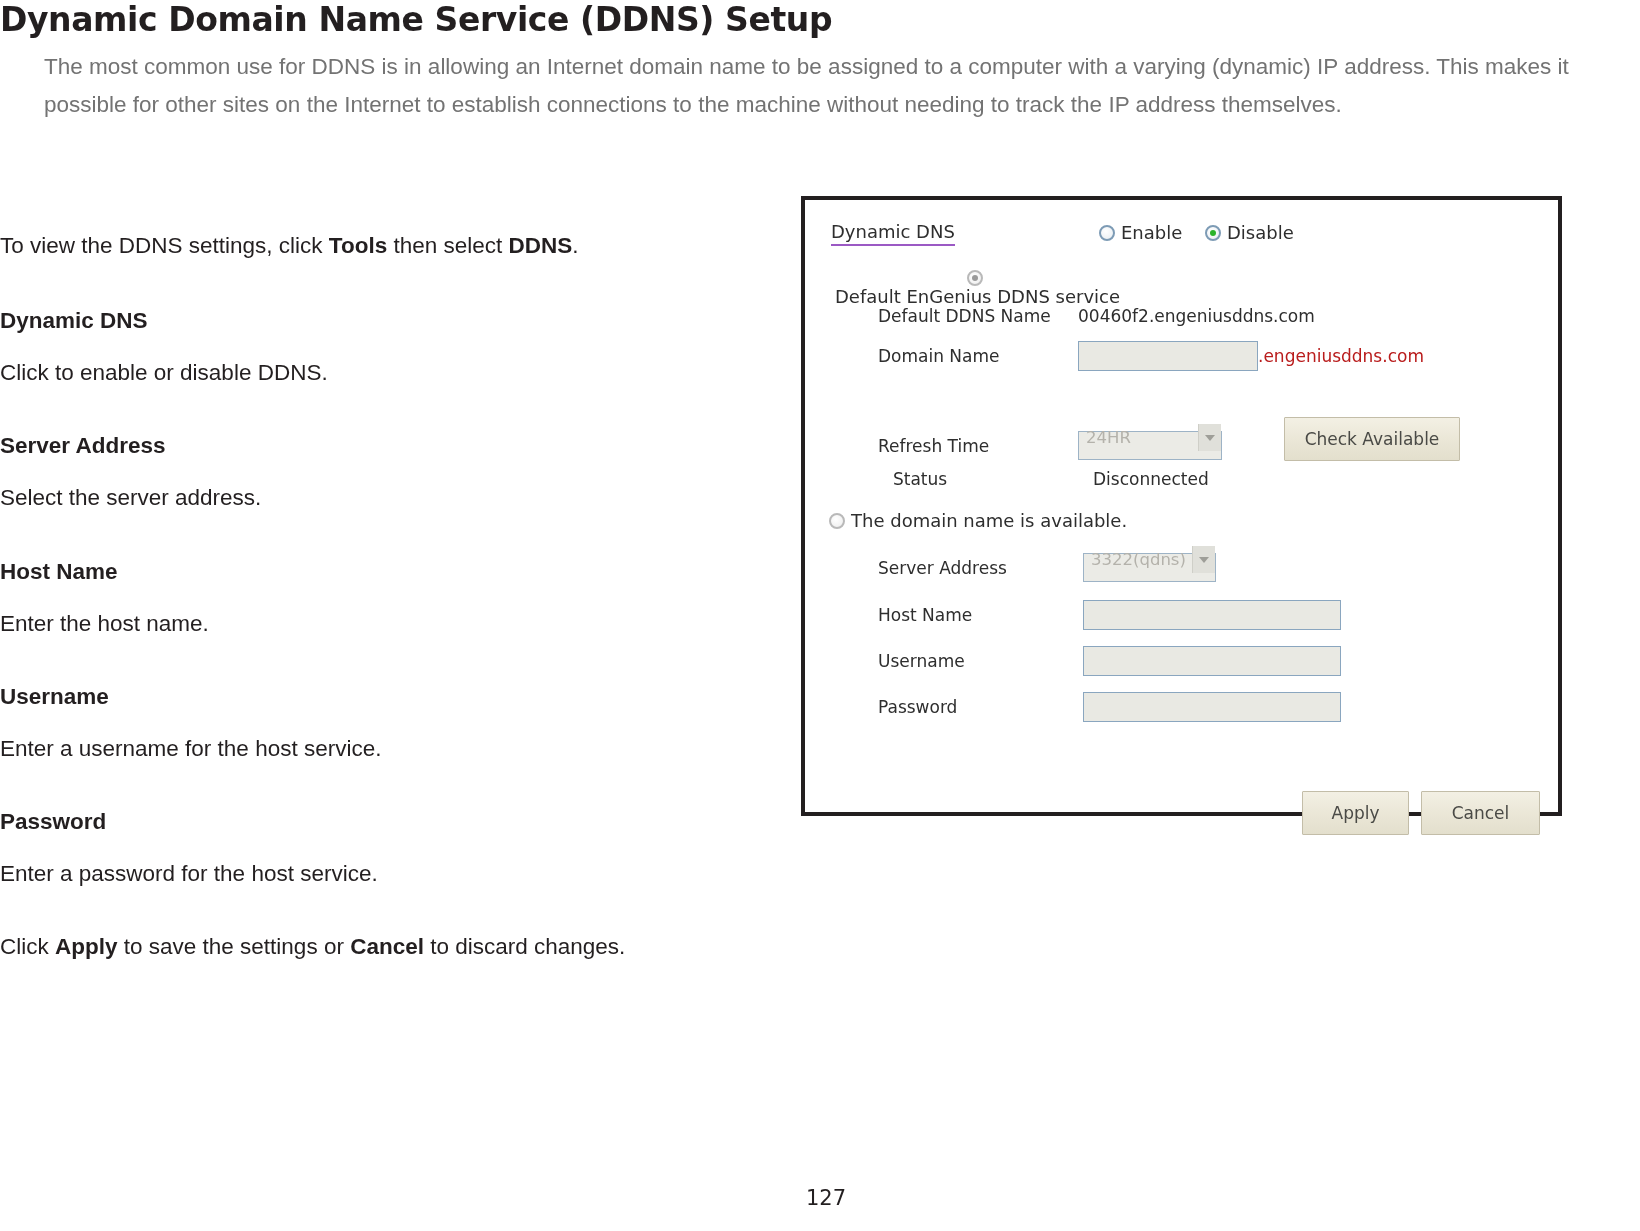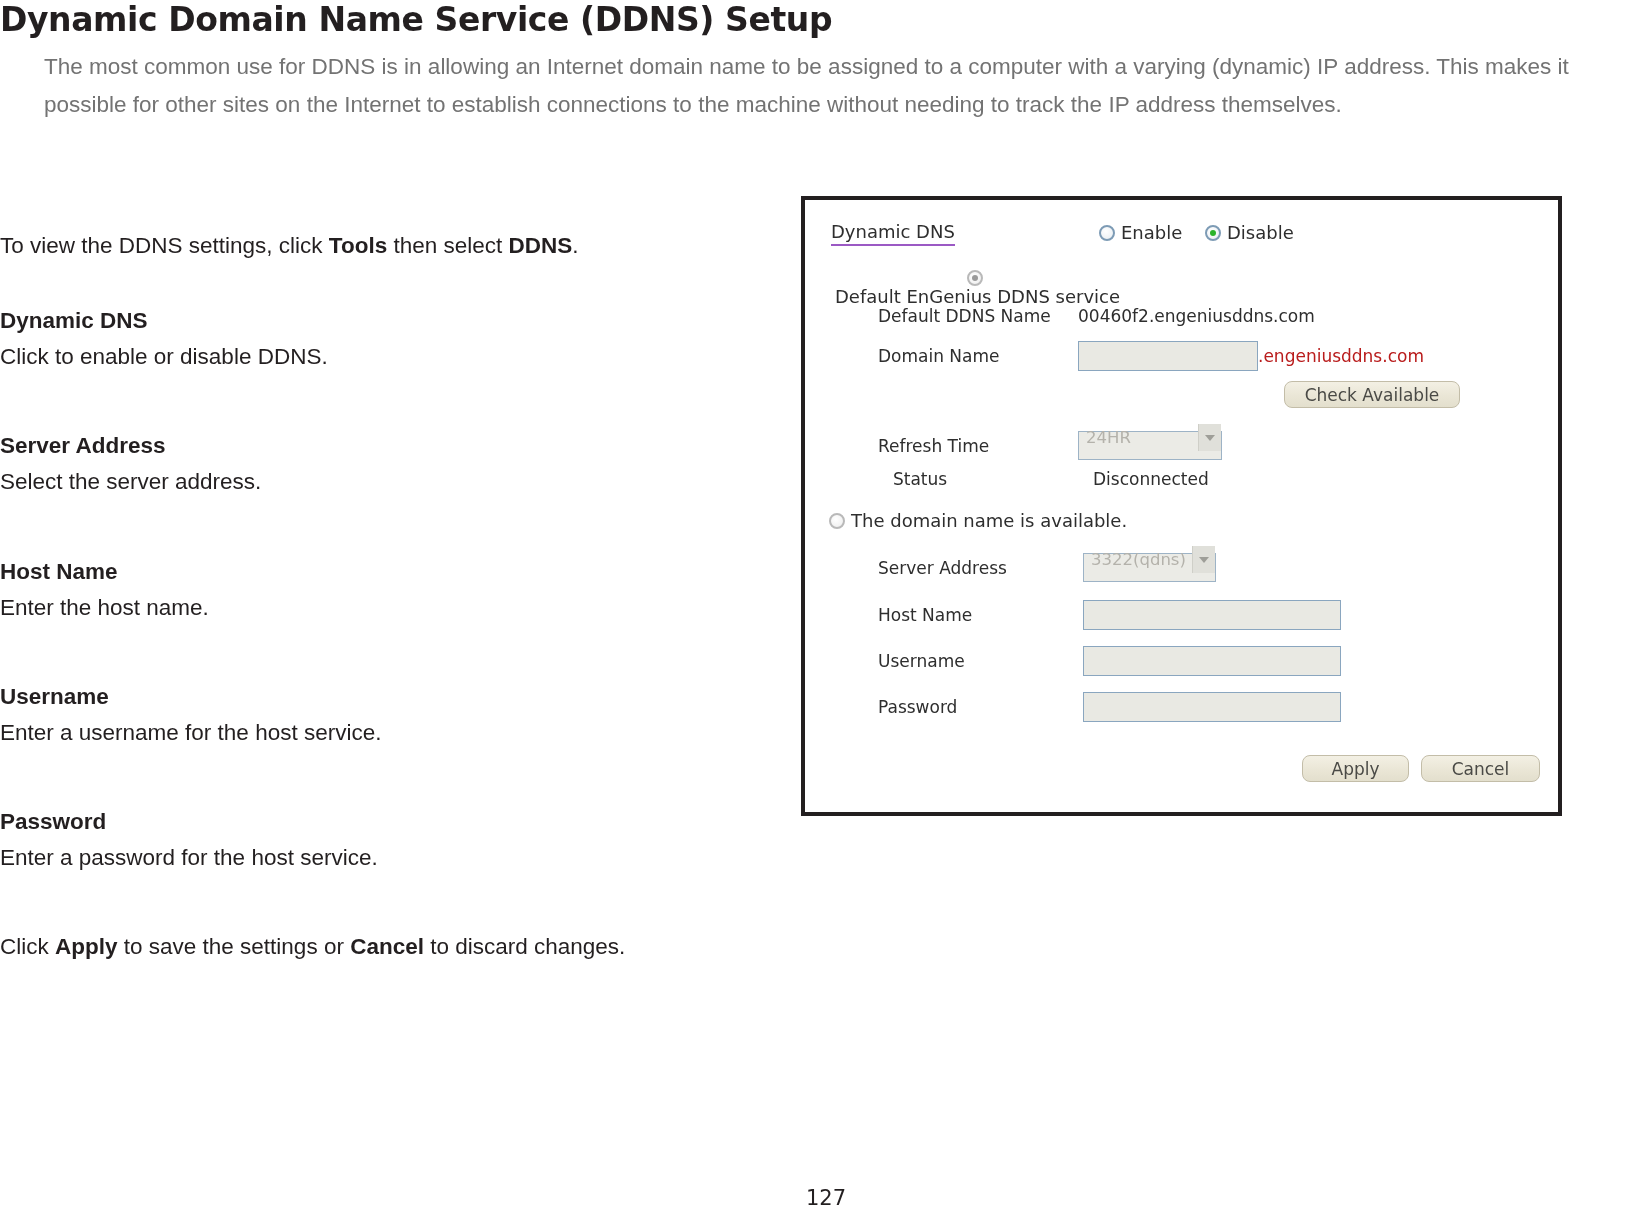--- a/index.html
+++ b/index.html
@@ -57,20 +57,21 @@
   }
   .body-block .sec-head {
     font-weight: bold;
     font-size: 22.5px;
     line-height: 36px;
   }
   .body-block .sec-text {
     font-weight: normal;
     font-size: 22.5px;
     line-height: 36px;
+    margin-top: 16px;
   }
   .inline-b { font-weight: bold; }
 
   
   .ui-panel {
     position: absolute;
     left: 801px;
     top: 196px;
     width: 761px;
     height: 620px;
@@ -176,29 +177,30 @@
     width: 0; height: 0;
     border-left: 5px solid transparent;
     border-right: 5px solid transparent;
     border-top: 6px solid #9e9e98;
   }
 
   
   .ui-button {
     box-sizing: border-box;
     border: 1px solid #c3bda8;
-    border-radius: 8px;
+    border-radius: 1px;
     background: linear-gradient(to bottom, #f3f0e4 0%, #eae6d6 55%, #e3dfcd 100%);
     color: #4a4a46;
     font-family: "DejaVu Sans", sans-serif;
     font-size: 17px;
     display: flex;
     align-items: center;
     justify-content: center;
-    height: 27px;
+    height: 44px;
+    margin-top: 36px;
   }
 
   .suffix-text {
     font-size: 17px;
     color: #b91c1c;
     white-space: nowrap;
   }
 
   .page-number {
     position: absolute;

